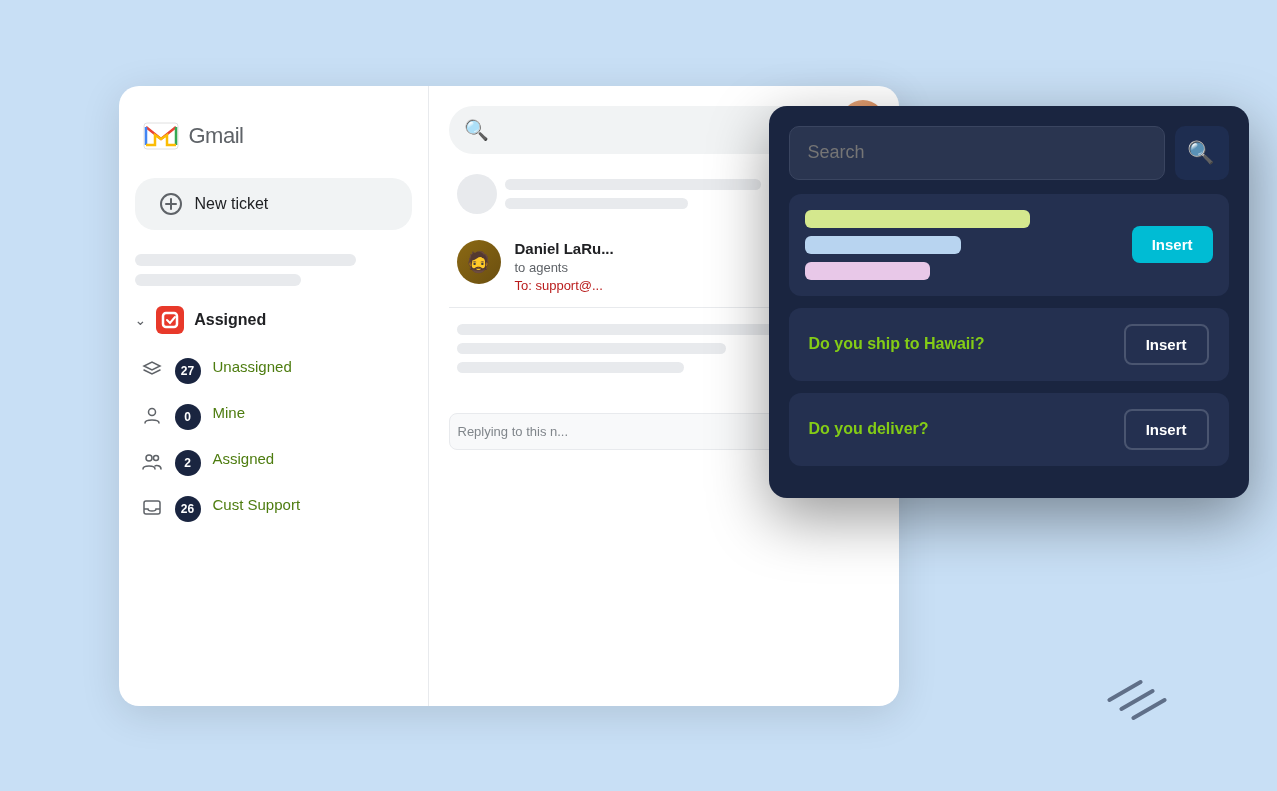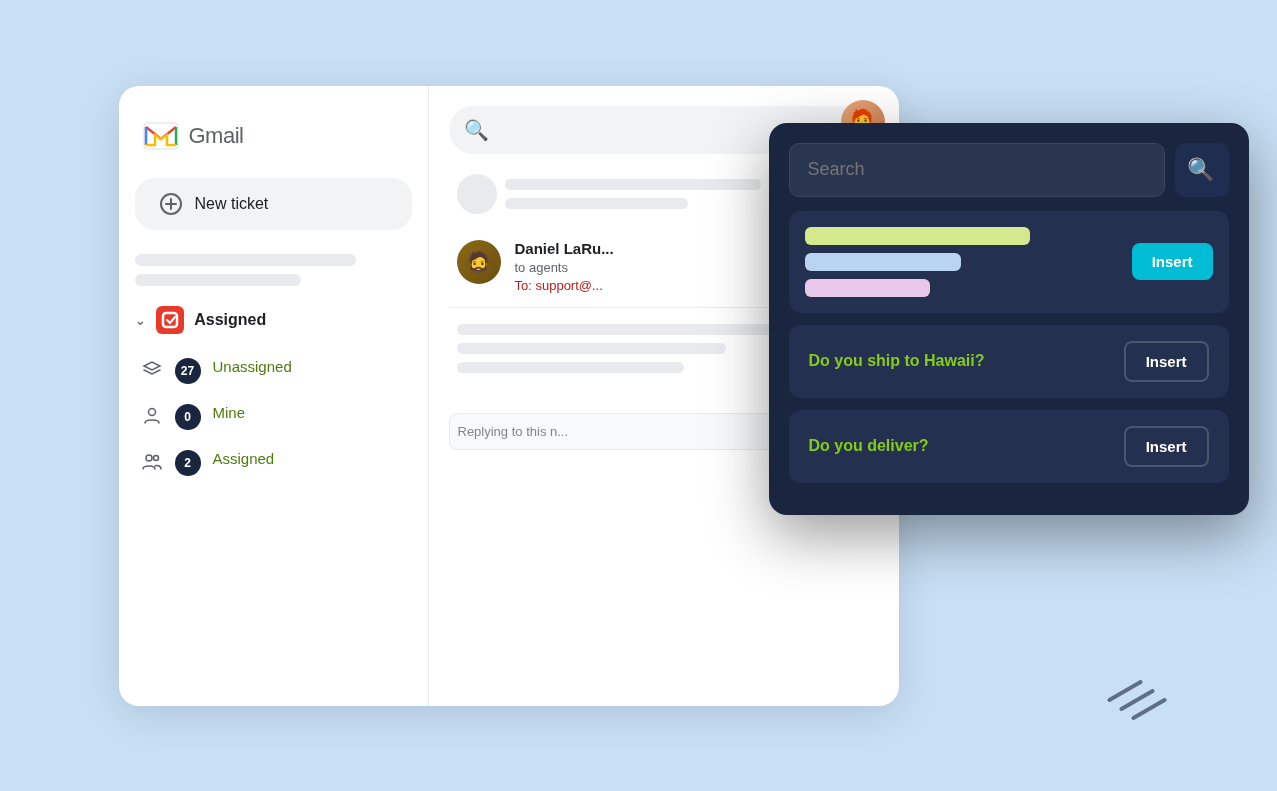--- a/index.html
+++ b/index.html
@@ -292,21 +292,21 @@
       background: #f8f9fa;
       border-radius: 8px;
       font-size: 13px;
       color: #80868b;
       border: 1px solid #e8eaed;
     }
 
     
     .dark-panel {
       position: absolute;
-      top: 67px;
+      top: 50px;
       right: -60px;
       width: 480px;
       background: #1a2540;
       border-radius: 18px;
       padding: 20px;
       box-shadow: 0 20px 60px rgba(0,0,0,0.4);
       z-index: 10;
     }
 
     .panel-search-row {
@@ -518,20 +518,30 @@
                 <circle cx="7" cy="7" r="3" stroke="#5f6368" stroke-width="1.5"></circle>
                 <circle cx="14" cy="7" r="2.5" stroke="#5f6368" stroke-width="1.5"></circle>
                 <path d="M1 18 C1 14 13 14 13 18" stroke="#5f6368" stroke-width="1.5" fill="none" stroke-linecap="round"></path>
                 <path d="M13 15 C14 14 19 14.5 19 18" stroke="#5f6368" stroke-width="1.5" fill="none" stroke-linecap="round"></path>
               </svg>
             </div>
             <div class="nav-badge">2</div>
             <span class="nav-label">Assigned</span>
           </li>
 
+          <li class="nav-item">
+            <div class="nav-icon">
+              <svg width="20" height="20" viewBox="0 0 20 20" fill="none">
+                <rect x="2" y="4" width="16" height="13" rx="2" stroke="#5f6368" stroke-width="1.5"></rect>
+                <path d="M2 12 L6 12 C6 14 8 14 10 14 C12 14 14 14 14 12 L18 12" stroke="#5f6368" stroke-width="1.5" fill="none"></path>
+              </svg>
+            </div>
+            <div class="nav-badge">26</div>
+            <span class="nav-label">Cust Support</span>
+          </li>
         </ul>
       </div>
     </div>
 
     <div class="gmail-main">
 
       <div class="gmail-search-bar">
         <span class="gmail-search-icon">🔍</span>
       </div>
 

